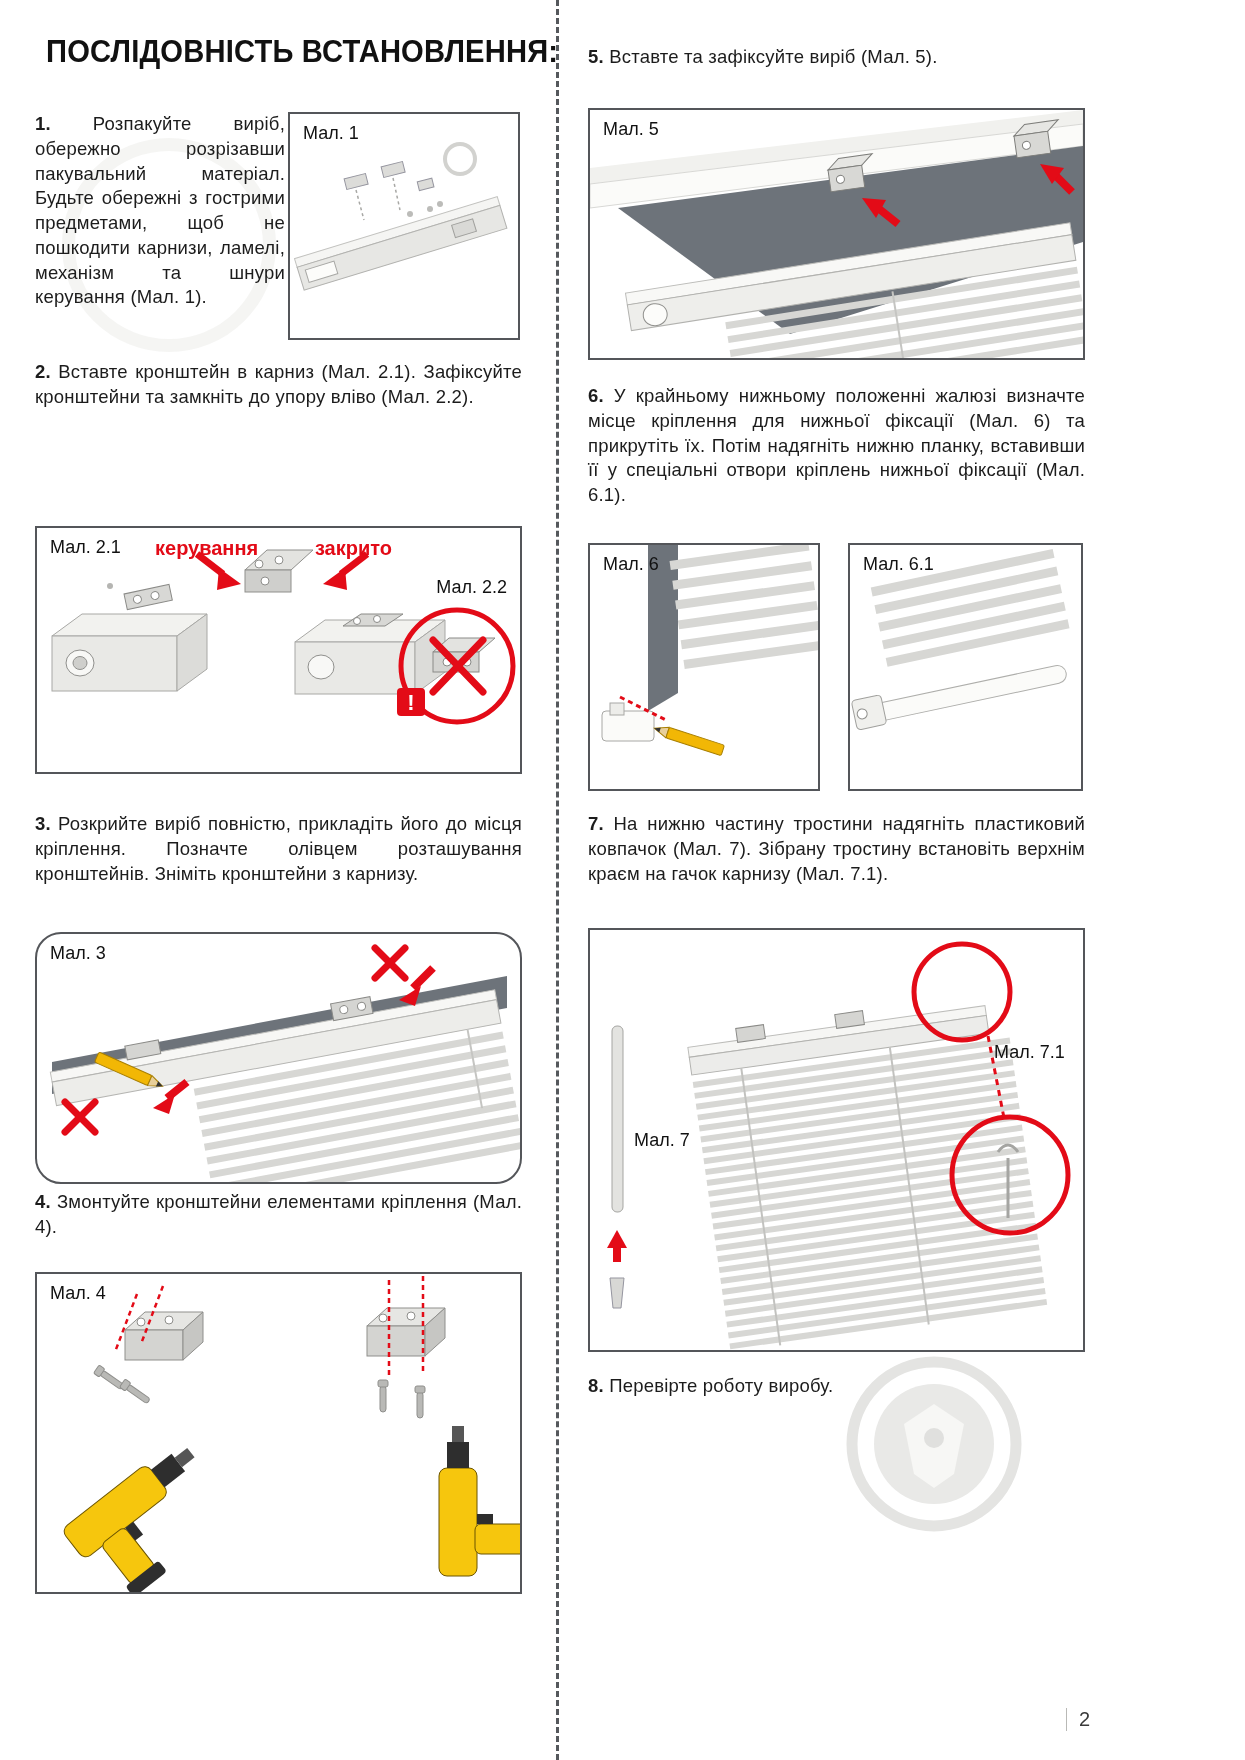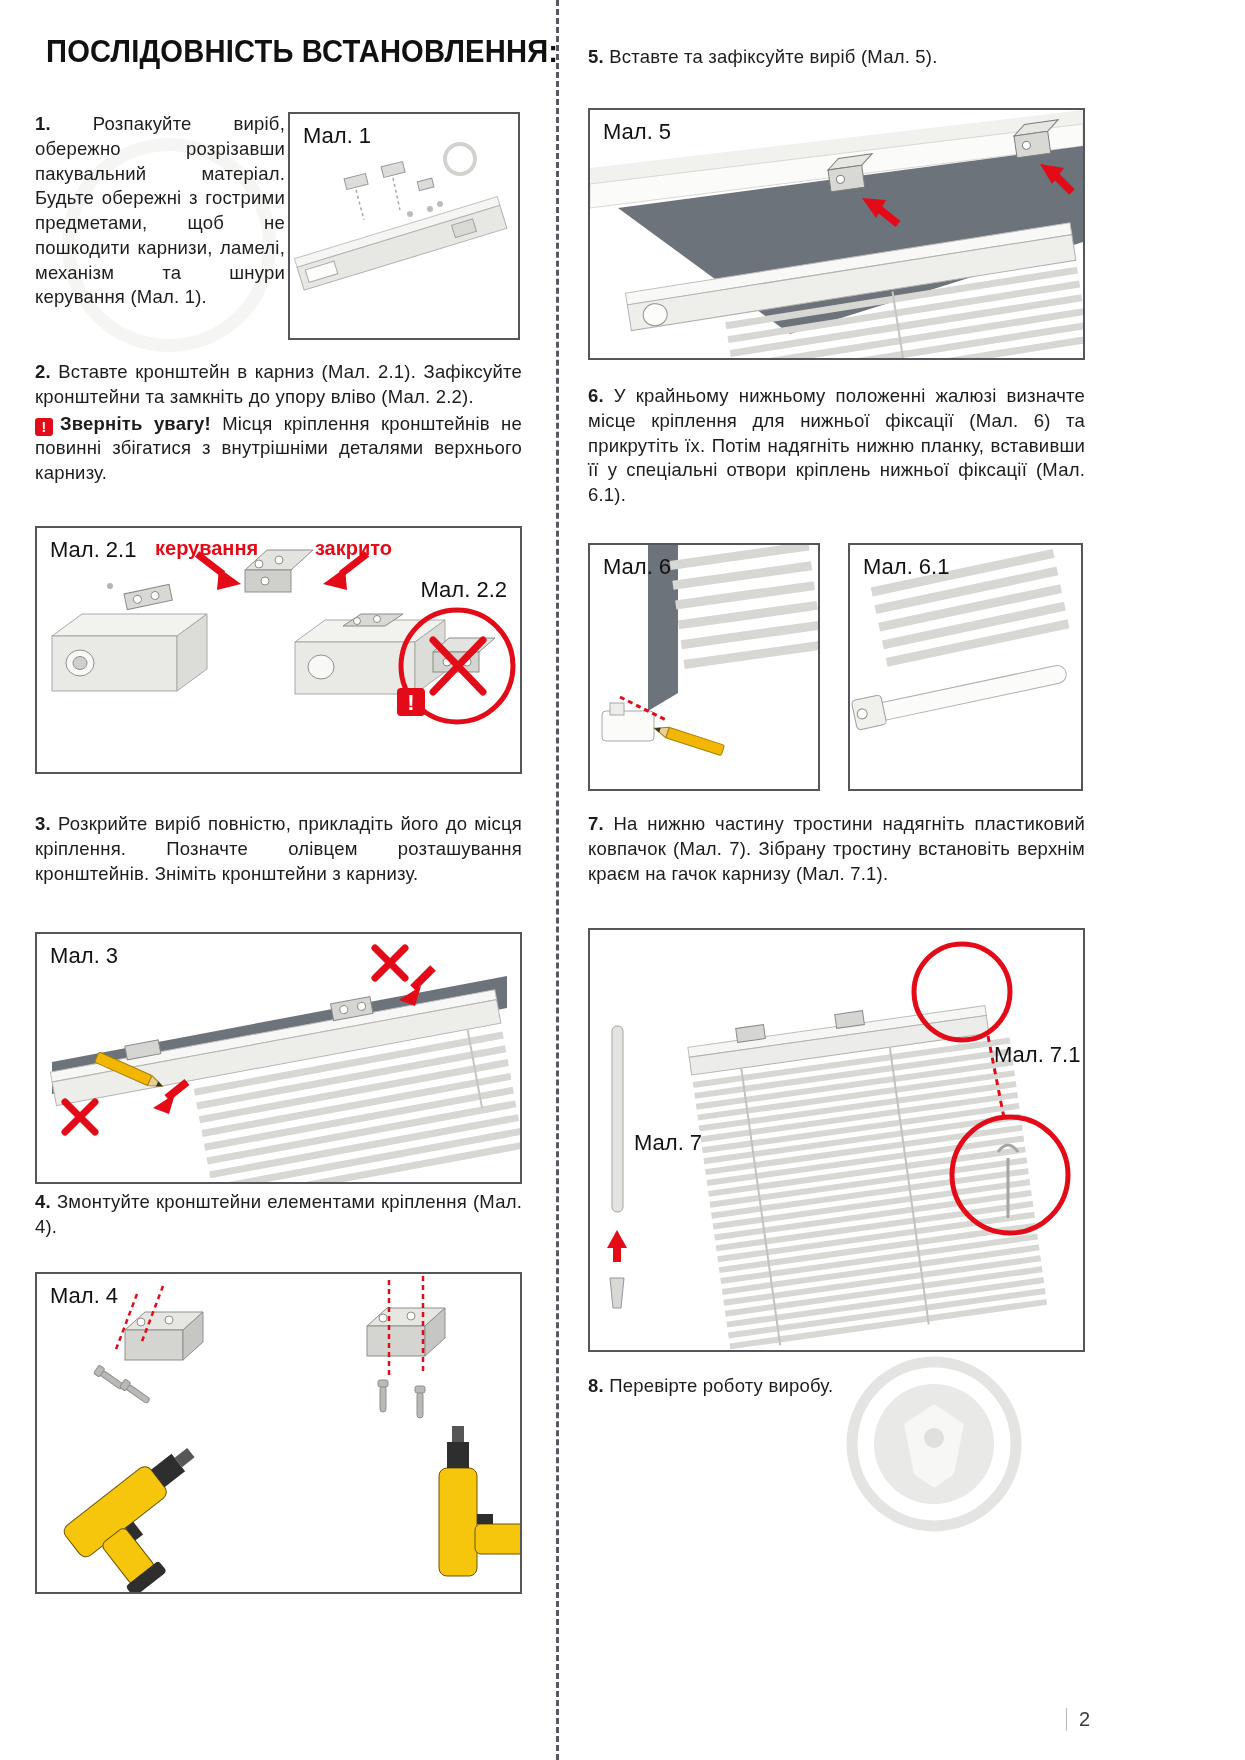--- a/index.html
+++ b/index.html
@@ -28,21 +28,21 @@
   .warn-icon {
     display:inline-block; width:18px; height:18px; border-radius:3px;
     background:#e30b17; color:#fff; font-weight:bold; font-size:14px;
     text-align:center; line-height:18px; vertical-align:-2px; margin-right:7px;
   }
   .figbox {
     position:absolute; border:2px solid #54565a; background:#fff; z-index:1;
   }
   .figsvg { position:absolute; left:0; top:0; width:100%; height:100%; }
   .figlabel {
-    position:absolute; top:9px; left:13px; font-size:22px; color:#111; z-index:3;
+    position:absolute; top:9px; left:13px; font-size:18px; color:#111; z-index:3;
     font-weight:normal;
   }
   .lab-right { left:auto; right:13px;margin-top:40px; }
   .redlab {
     position:absolute; top:9px; font-size:20px; font-weight:bold; color:#e30b17; z-index:3;
   }
   .pagenum {
     position:absolute; left:1066px; top:1708px; font-size:20px; color:#3a3a3a;
     border-left:1px solid #b9b9b6; padding-left:12px;
   }
@@ -90,24 +90,20 @@
         <circle cx="140" cy="95" r="3"></circle>
           <circle cx="150" cy="90" r="3"></circle>
           <circle cx="120" cy="100" r="3"></circle>
       </g>
     </svg>
   </figure>
 
   <p class="step" style="top:360px;left:35px;width:487px;">
     <b>2.</b>
     <span>Вставте кронштейн в карниз (Мал. 2.1). Зафіксуйте кронштейни та замкніть до упору вліво (Мал. 2.2).</span>
-    <span class="warnline" style="display:block;">
-      <span class="warn-icon">!</span><b>Зверніть увагу!</b>
-      <span>Місця кріплення кронштейнів не повинні збігатися з внутрішніми деталями верхнього карнизу.</span>
-    </span>
   </p>
 
   <figure class="figbox" style="left:35px;top:526px;width:487px;height:248px;">
     <figcaption class="figlabel">Мал. 2.1</figcaption>
     <span class="redlab" style="left:118px;">керування</span>
     <span class="redlab" style="right:128px;">закрито</span>
     <figcaption class="figlabel lab-right">Мал. 2.2</figcaption>
     <svg class="figsvg" viewBox="0 0 483 244">
 
       <g transform="translate(208,12)">
@@ -167,21 +163,21 @@
         <text x="374" y="182" font-size="22" font-weight="bold" fill="#ffffff" text-anchor="middle">!</text>
       </g>
     </svg>
   </figure>
 
   <p class="step" style="top:812px;left:35px;width:487px;">
     <b>3.</b>
     <span>Розкрийте виріб повністю, прикладіть його до місця кріплення. Позначте олівцем розташування кронштейнів. Зніміть кронштейни з карнизу.</span>
   </p>
 
-  <figure class="figbox" style="left:35px;top:932px;width:487px;height:252px;">
+  <figure class="figbox" style="left:35px;top:932px;width:487px;height:252px;border-radius:26px;">
     <figcaption class="figlabel">Мал. 3</figcaption>
     <svg class="figsvg" viewBox="0 0 483 248">
       <polygon points="15,128 470,42 470,74 15,160" fill="#6d737a"></polygon>
       <g transform="rotate(-10.5 242 110)">
         <rect x="12" y="96" width="452" height="10" fill="#f7f7f5" stroke="#c0c0bd"></rect>
         <rect x="12" y="106" width="452" height="24" fill="#ededea" stroke="#b5b5b2"></rect>
         <rect x="300" y="80" width="40" height="17" fill="#d5d5d2" stroke="#8a8a87"></rect>
         <circle cx="312" cy="88" r="4" fill="#fff" stroke="#8a8a87"></circle>
         <circle cx="330" cy="88" r="4" fill="#fff" stroke="#8a8a87"></circle>
         <rect x="90" y="84" width="34" height="14" fill="#d5d5d2" stroke="#8a8a87"></rect>

